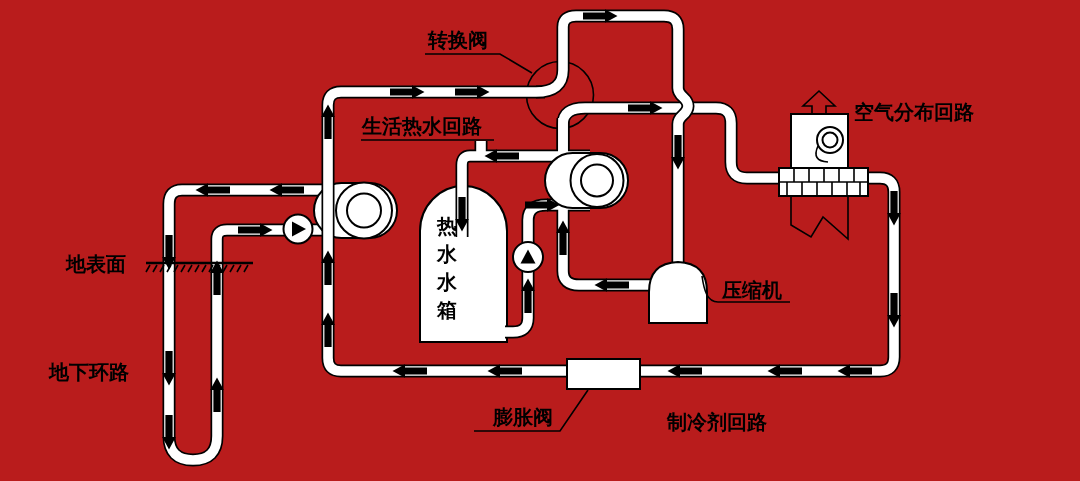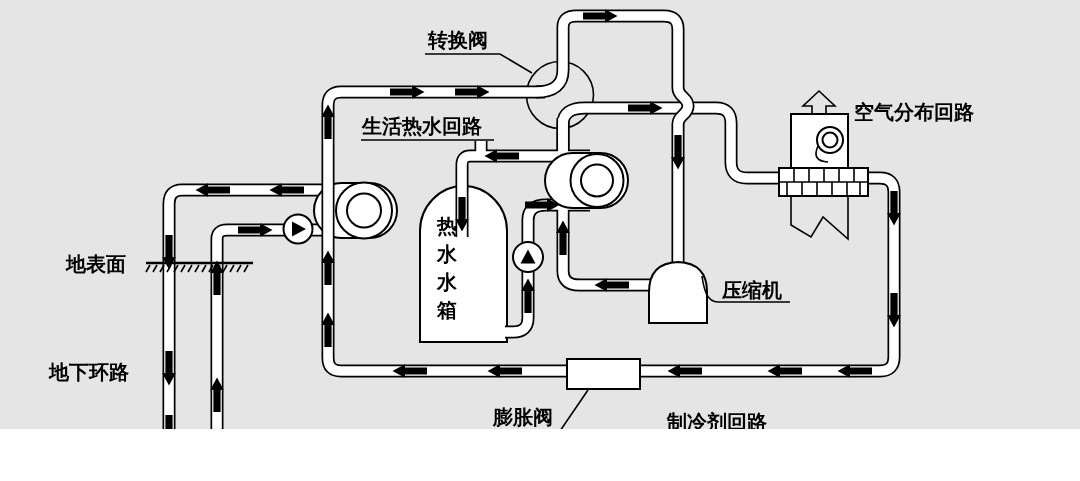--- a/index.html
+++ b/index.html
@@ -1,16 +1,16 @@
 <!DOCTYPE html>
 <html><head>
 <meta charset="utf-8">
 <style>
   html, body { margin: 0; padding: 0; background: #ffffff; }
-  .stage { position: relative; width: 1080px; height: 429px; background: #e5e5e5; overflow: hidden; }
+  .stage { position: relative; width: 1080px; height: 481px; background: #b91c1c; overflow: hidden; }
   svg { display: block; }
   .comp       { fill: #ffffff; stroke: #000000; stroke-width: 2; }
   .thin       { stroke: #000000; stroke-width: 1.6; fill: none; }
   .thick-line { stroke: #000000; stroke-width: 2.4; fill: none; }
   .pipe-outer { stroke: #000000; stroke-width: 13;  fill: none; }
   .pipe-inner { stroke: #ffffff; stroke-width: 9.6; fill: none; }
   .lbl  { font-family: "DejaVu Sans", "Liberation Sans", sans-serif; font-weight: bold; font-size: 20px; fill: #000000; }
   .lblv { font-family: "DejaVu Sans", "Liberation Sans", sans-serif; font-weight: bold; font-size: 20px; fill: #000000; text-anchor: middle; }
 </style>
 </head>

